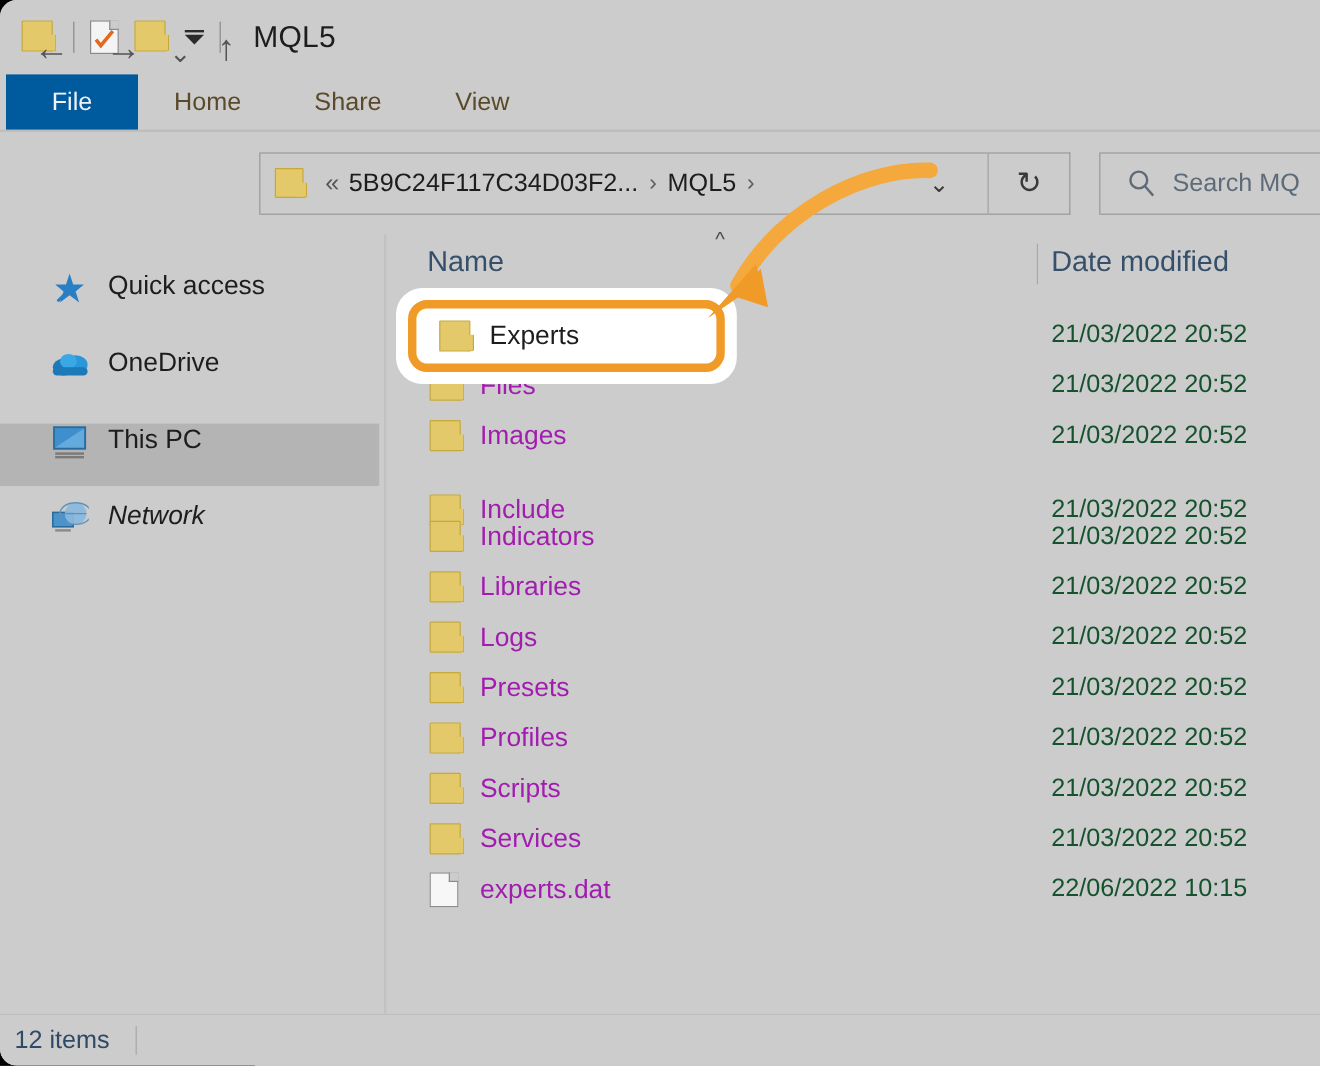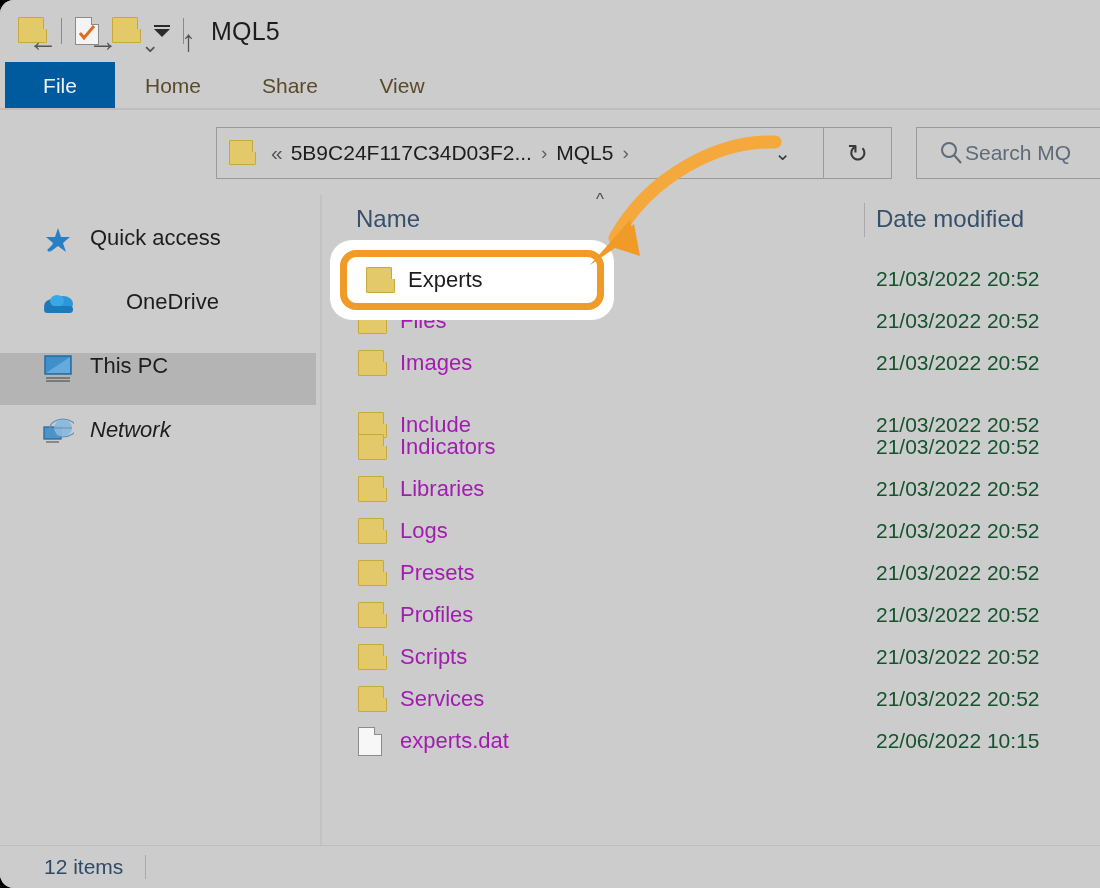--- a/index.html
+++ b/index.html
@@ -206,20 +206,21 @@
     width: 210px; height: 52px;
     background: #cccccc;
     border: 1px solid #9a9a9a;
     box-sizing: border-box;
     display: flex;
     align-items: center;
   }
   #search-text {
     font-size: 21px;
     color: #5e6b78;
+    margin-left: 12px;
     white-space: nowrap;
   }
 
   
   #sidebar {
     position: absolute;
     left: 0; top: 195px;
     width: 320px; height: 650px;
     background: #cccccc;
   }
@@ -376,21 +377,21 @@
     position: absolute;
     left: 0; top: 846px;
     width: 1100px; height: 42px;
     background: #cccccc;
     display: flex;
     align-items: center;
   }
   #status-text {
     font-size: 21px;
     color: #2f4a66;
-    margin-left: 44px;
+    margin-left: 12px;
     white-space: nowrap;
   }
   #status-div {
     width: 1px; height: 24px;
     background: #a9a9a9;
     margin-left: 22px;
   }
 </style>
 </head>
 <body>
@@ -474,21 +475,21 @@
     <div class="side-item" style="top:30px;">
       <span class="side-icon">
         <svg width="32" height="30">
           <polygon points="16,3 19,12 28,12 21,18 24,27 16,21 8,27 11,18 4,12 13,12" fill="#2a7fc4"></polygon>
           <line x1="6" y1="26" x2="16" y2="16" stroke="#2a7fc4" stroke-width="2.5"></line>
         </svg>
       </span>
       <span class="side-label">Quick access</span>
     </div>
 
-    <div class="side-item" style="top:94px;gap:36px;">
+    <div class="side-item" style="top:94px;">
       <span class="side-icon">
         <svg width="32" height="30">
           <ellipse cx="11" cy="17" rx="9" ry="7" fill="#1c7ab8"></ellipse>
           <ellipse cx="21" cy="15" rx="10" ry="8" fill="#2b97d9"></ellipse>
           <ellipse cx="15" cy="12" rx="7" ry="6" fill="#3aa8e6"></ellipse>
           <rect x="2" y="17" width="29" height="7" rx="3.5" fill="#1c7ab8"></rect>
         </svg>
       </span>
       <span class="side-label">OneDrive</span>
     </div>

